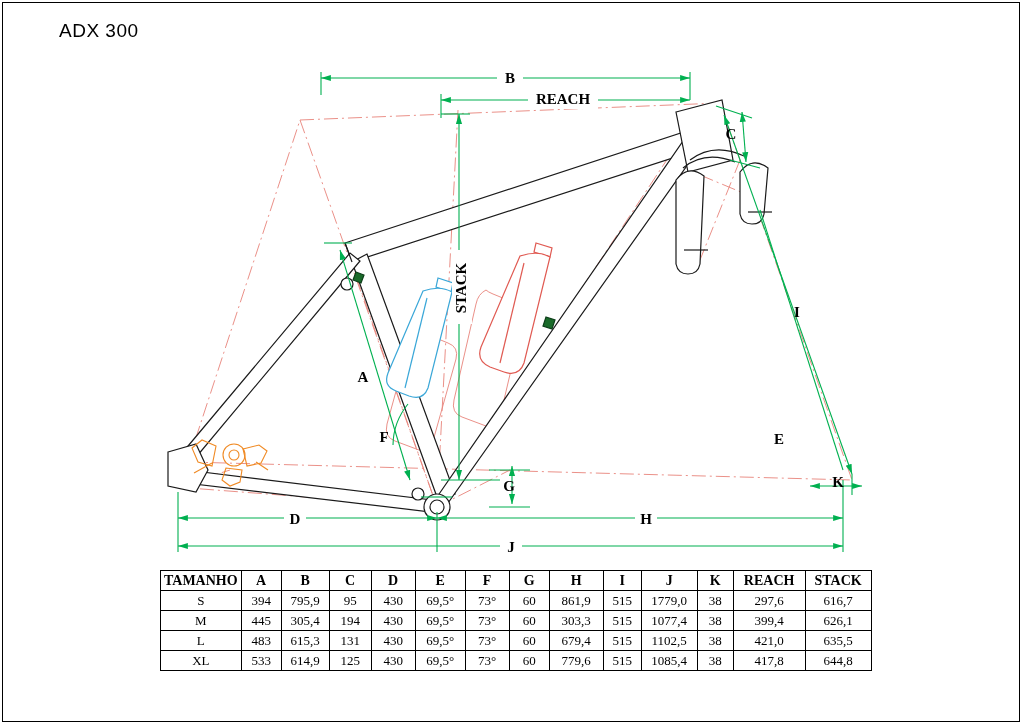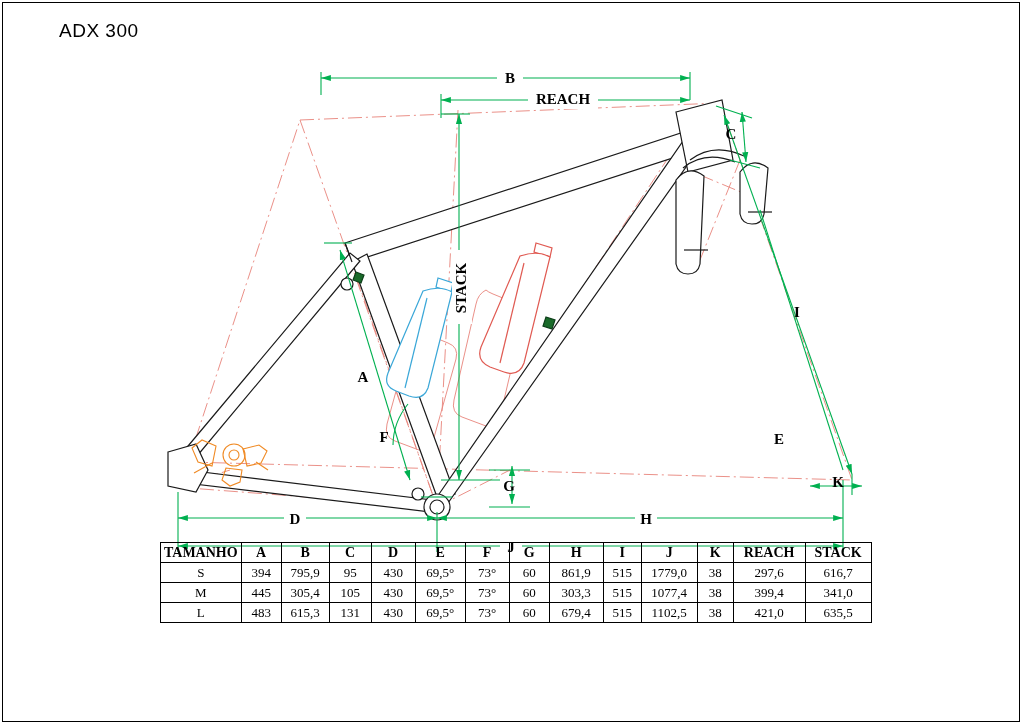--- a/index.html
+++ b/index.html
@@ -35,21 +35,21 @@
   #drawing {
     position: absolute;
     left: 0; top: 0;
     width: 1024px;
     height: 726px;
   }
   
   #geo-table {
     position: absolute;
     left: 160px;
-    top: 542px;
+    top: 570px;
     border-collapse: collapse;
     font-family: "Liberation Serif", serif;
     font-size: 13px;
   }
   #geo-table th, #geo-table td {
     border: 1px solid #000;
     text-align: center;
     height: 19px;
     line-height: 19px;
     padding: 0 3px;
@@ -288,42 +288,58 @@
       <td>515</td>
       <td>1779,0</td>
       <td>38</td>
       <td>297,6</td>
       <td>616,7</td>
     </tr>
     <tr>
       <td class="rowhead">M</td>
       <td>445</td>
       <td>305,4</td>
-      <td>105</td>
+      <td>194</td>
       <td>430</td>
       <td>69,5°</td>
       <td>73°</td>
       <td>60</td>
       <td>303,3</td>
       <td>515</td>
       <td>1077,4</td>
       <td>38</td>
       <td>399,4</td>
-      <td>341,0</td>
+      <td>626,1</td>
     </tr>
     <tr>
       <td class="rowhead">L</td>
       <td>483</td>
       <td>615,3</td>
       <td>131</td>
       <td>430</td>
       <td>69,5°</td>
       <td>73°</td>
       <td>60</td>
       <td>679,4</td>
       <td>515</td>
       <td>1102,5</td>
       <td>38</td>
       <td>421,0</td>
       <td>635,5</td>
     </tr>
+    <tr>
+      <td class="rowhead">XL</td>
+      <td>533</td>
+      <td>614,9</td>
+      <td>125</td>
+      <td>430</td>
+      <td>69,5°</td>
+      <td>73°</td>
+      <td>60</td>
+      <td>779,6</td>
+      <td>515</td>
+      <td>1085,4</td>
+      <td>38</td>
+      <td>417,8</td>
+      <td>644,8</td>
+    </tr>
   </tbody>
 </table>
 
 </body></html>

